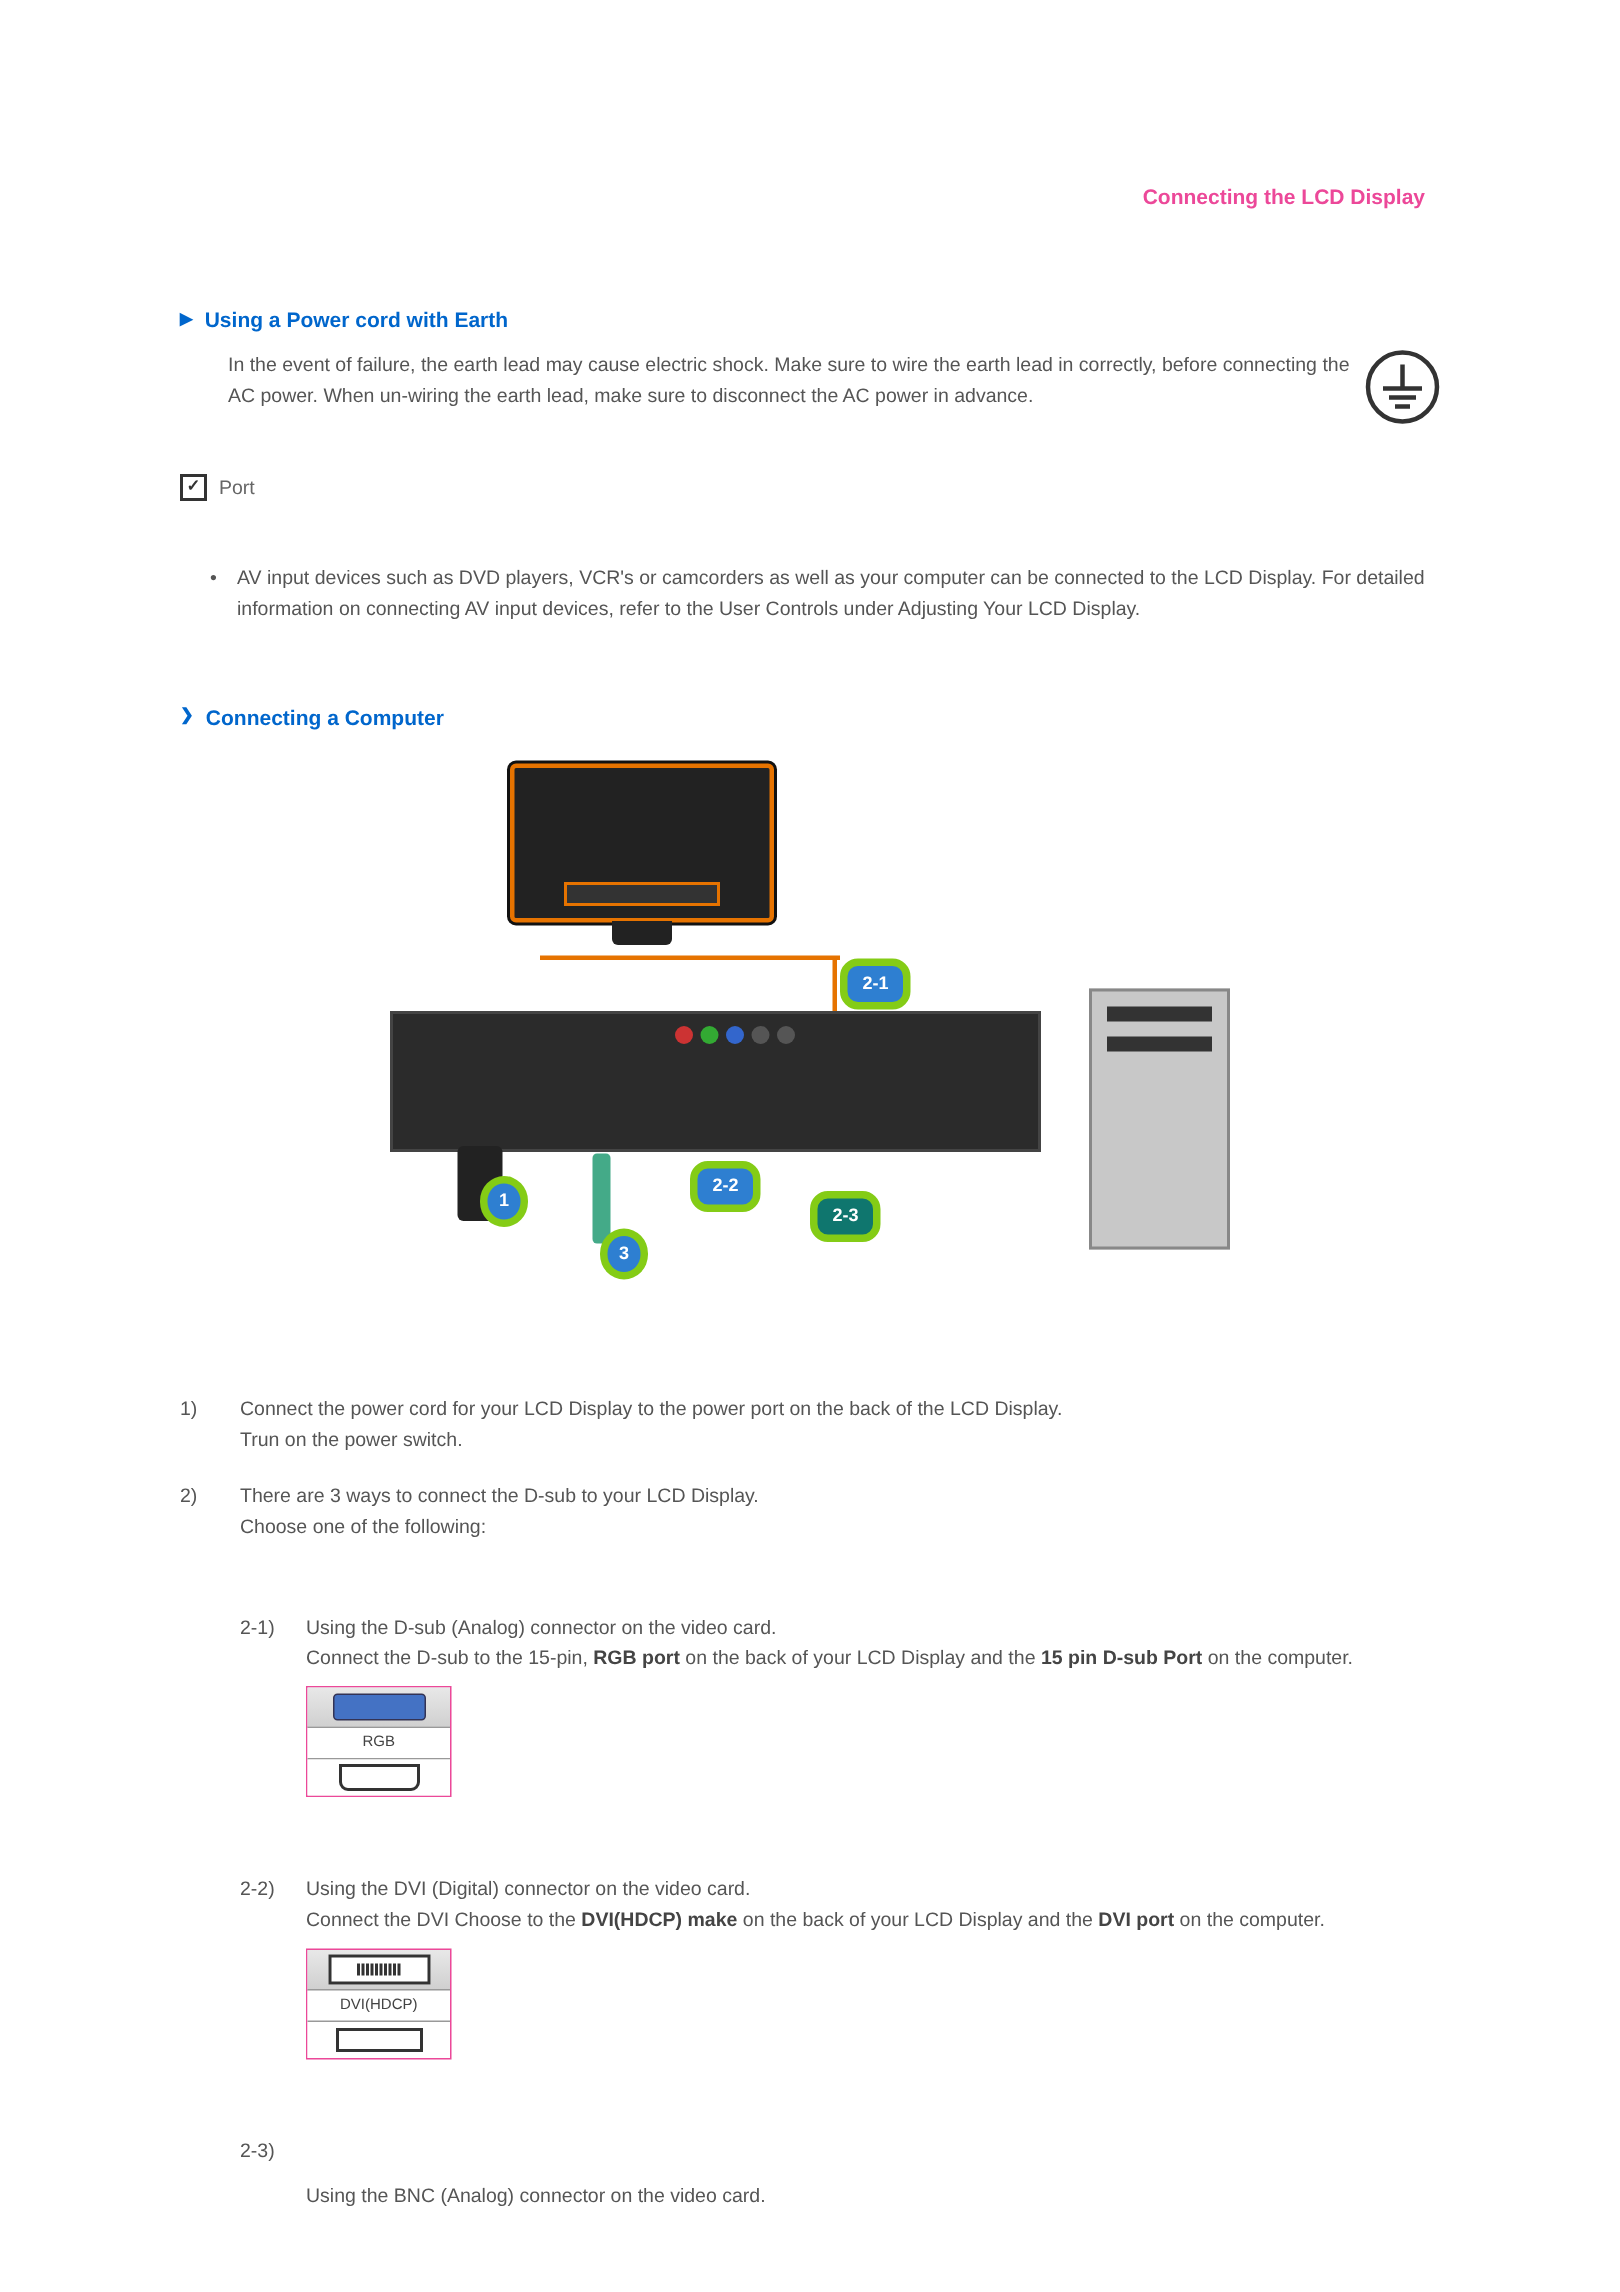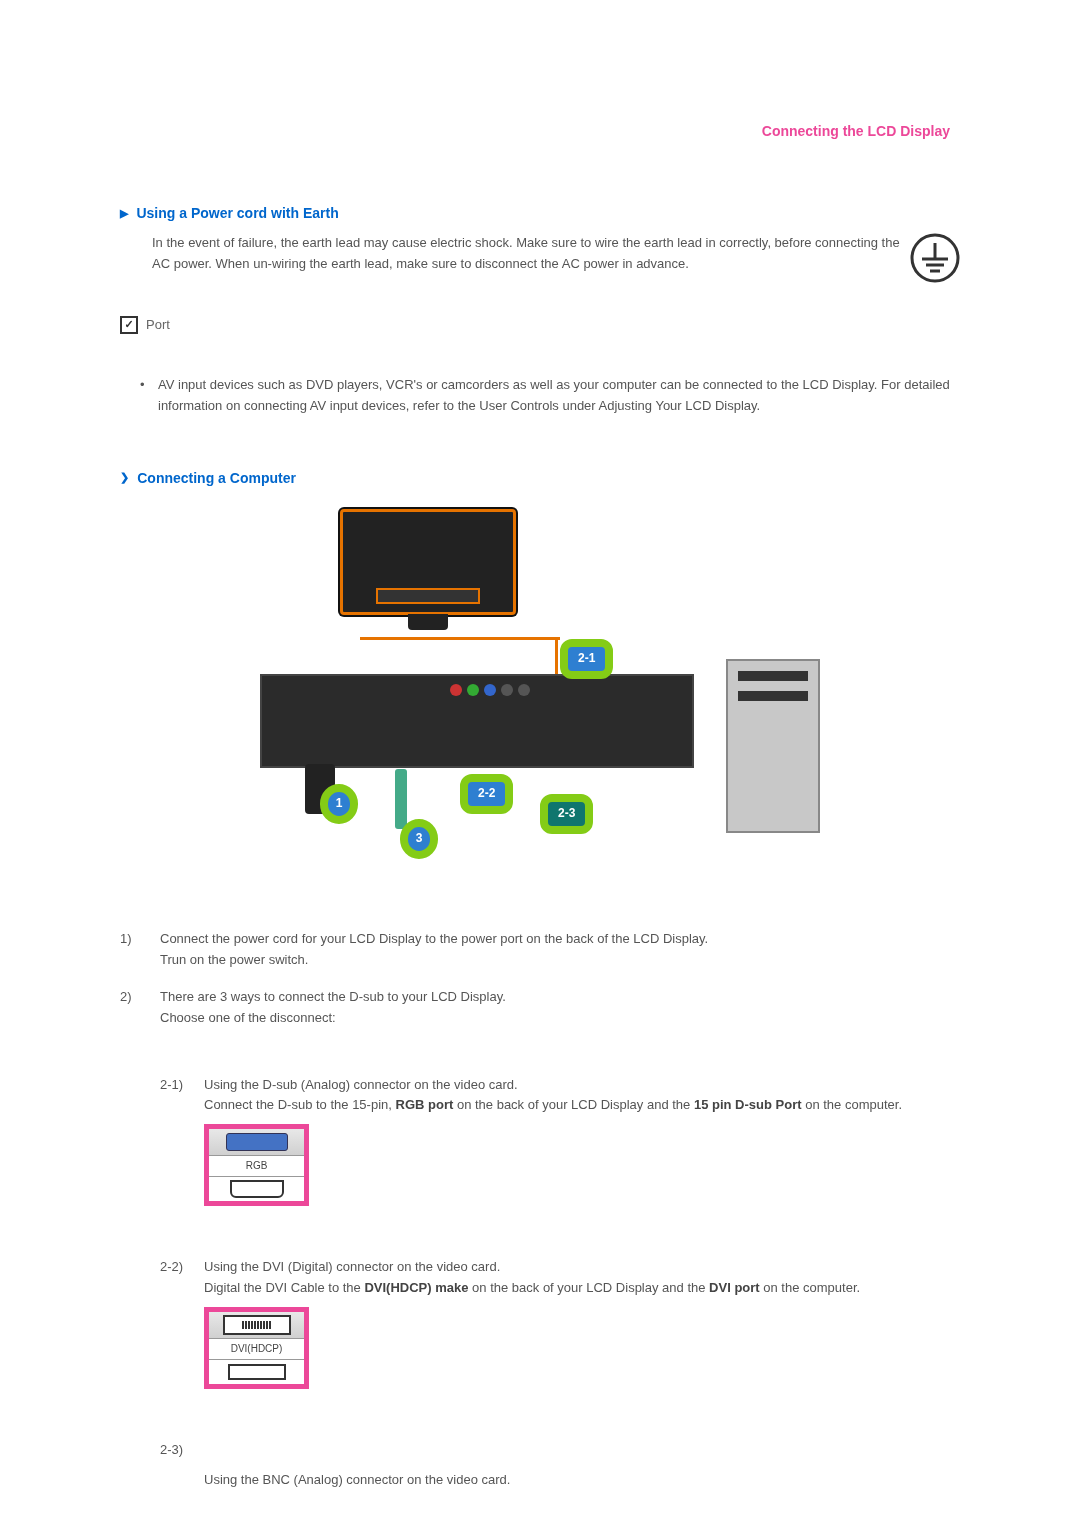--- a/index.html
+++ b/index.html
@@ -149,21 +149,21 @@
     background: #333;
     margin: 10px auto;
   }
   .label-bubble {
     position: absolute;
     padding: 2px 10px;
     border-radius: 12px;
     color: #fff;
     font-size: 12px;
     font-weight: bold;
-    border: 8px solid #84cc16;
+    border: 5px solid #84cc16;
   }
   .lb-21 { background: #2e7fd1; top: 130px; left: 300px; }
   .lb-22 { background: #2e7fd1; top: 265px; left: 200px; }
   .lb-23 { background: #0f766e; top: 285px; left: 280px; }
   .lb-1 { background: #2e7fd1; top: 275px; left: 60px; width:14px; text-align:center; border-radius:50%; padding:2px 4px;}
   .lb-3 { background: #2e7fd1; top: 310px; left: 140px; width:14px; text-align:center; border-radius:50%; padding:2px 4px;}
   .port-row {
     position: absolute;
     top: 175px; left: 190px;
     display: flex;
@@ -195,21 +195,21 @@
   .sub-list > li {
     display: flex;
     gap: 8px;
     margin-bottom: 14px;
     margin-top: 46px;
   }
   .sub-list .subnum { flex:0 0 36px; }
   .sub-body { flex: 1; }
   .port-diagram {
     width: 95px;
-    border: 5px solid #ec4899;
+    border: 1px solid #ec4899;
     margin: 8px 0 5px 0;
     background: #f5f5f5;
   }
   .pd-top {
     height: 26px;
     background: linear-gradient(#e8e8e8, #d0d0d0);
     border-bottom: 1px solid #999;
     display: flex;
     align-items: center;
     justify-content: center;
@@ -330,21 +330,21 @@
       <div class="num">1)</div>
       <div class="sub-body">
         <div>Connect the power cord for your LCD Display to the power port on the back of the LCD Display.</div>
         <div>Trun on the power switch.</div>
       </div>
     </li>
     <li>
       <div class="num">2)</div>
       <div class="sub-body">
         <div>There are 3 ways to connect the D-sub to your LCD Display.</div>
-        <div>Choose one of the disconnect:</div>
+        <div>Choose one of the following:</div>
 
         <ul class="sub-list">
 
           <li>
             <div class="subnum">2-1)</div>
             <div class="sub-body">
               <div>Using the D-sub (Analog) connector on the video card.</div>
               <div>
                 <span>Connect the D-sub to the 15-pin, </span><b class="kw">RGB port</b><span> on the back of your LCD Display and the </span><b class="kw">15 pin D-sub Port</b><span> on the computer.</span>
               </div>
@@ -358,21 +358,21 @@
                   </div>
               </div>
             </div>
           </li>
 
           <li>
             <div class="subnum">2-2)</div>
             <div class="sub-body">
               <div>Using the DVI (Digital) connector on the video card.</div>
               <div>
-                <span>Digital the DVI Cable to the </span><b class="kw">DVI(HDCP) make</b><span> on the back of your LCD Display and the </span><b class="kw">DVI port</b><span> on the computer.</span>
+                <span>Connect the DVI Choose to the </span><b class="kw">DVI(HDCP) make</b><span> on the back of your LCD Display and the </span><b class="kw">DVI port</b><span> on the computer.</span>
               </div>
               <div class="port-diagram">
                 <div class="pd-top">
                   <div class="pd-dvi-conn">
                     <span></span>
                       <span></span>
                       <span></span>
                       <span></span>
                       <span></span>
                       <span></span>

